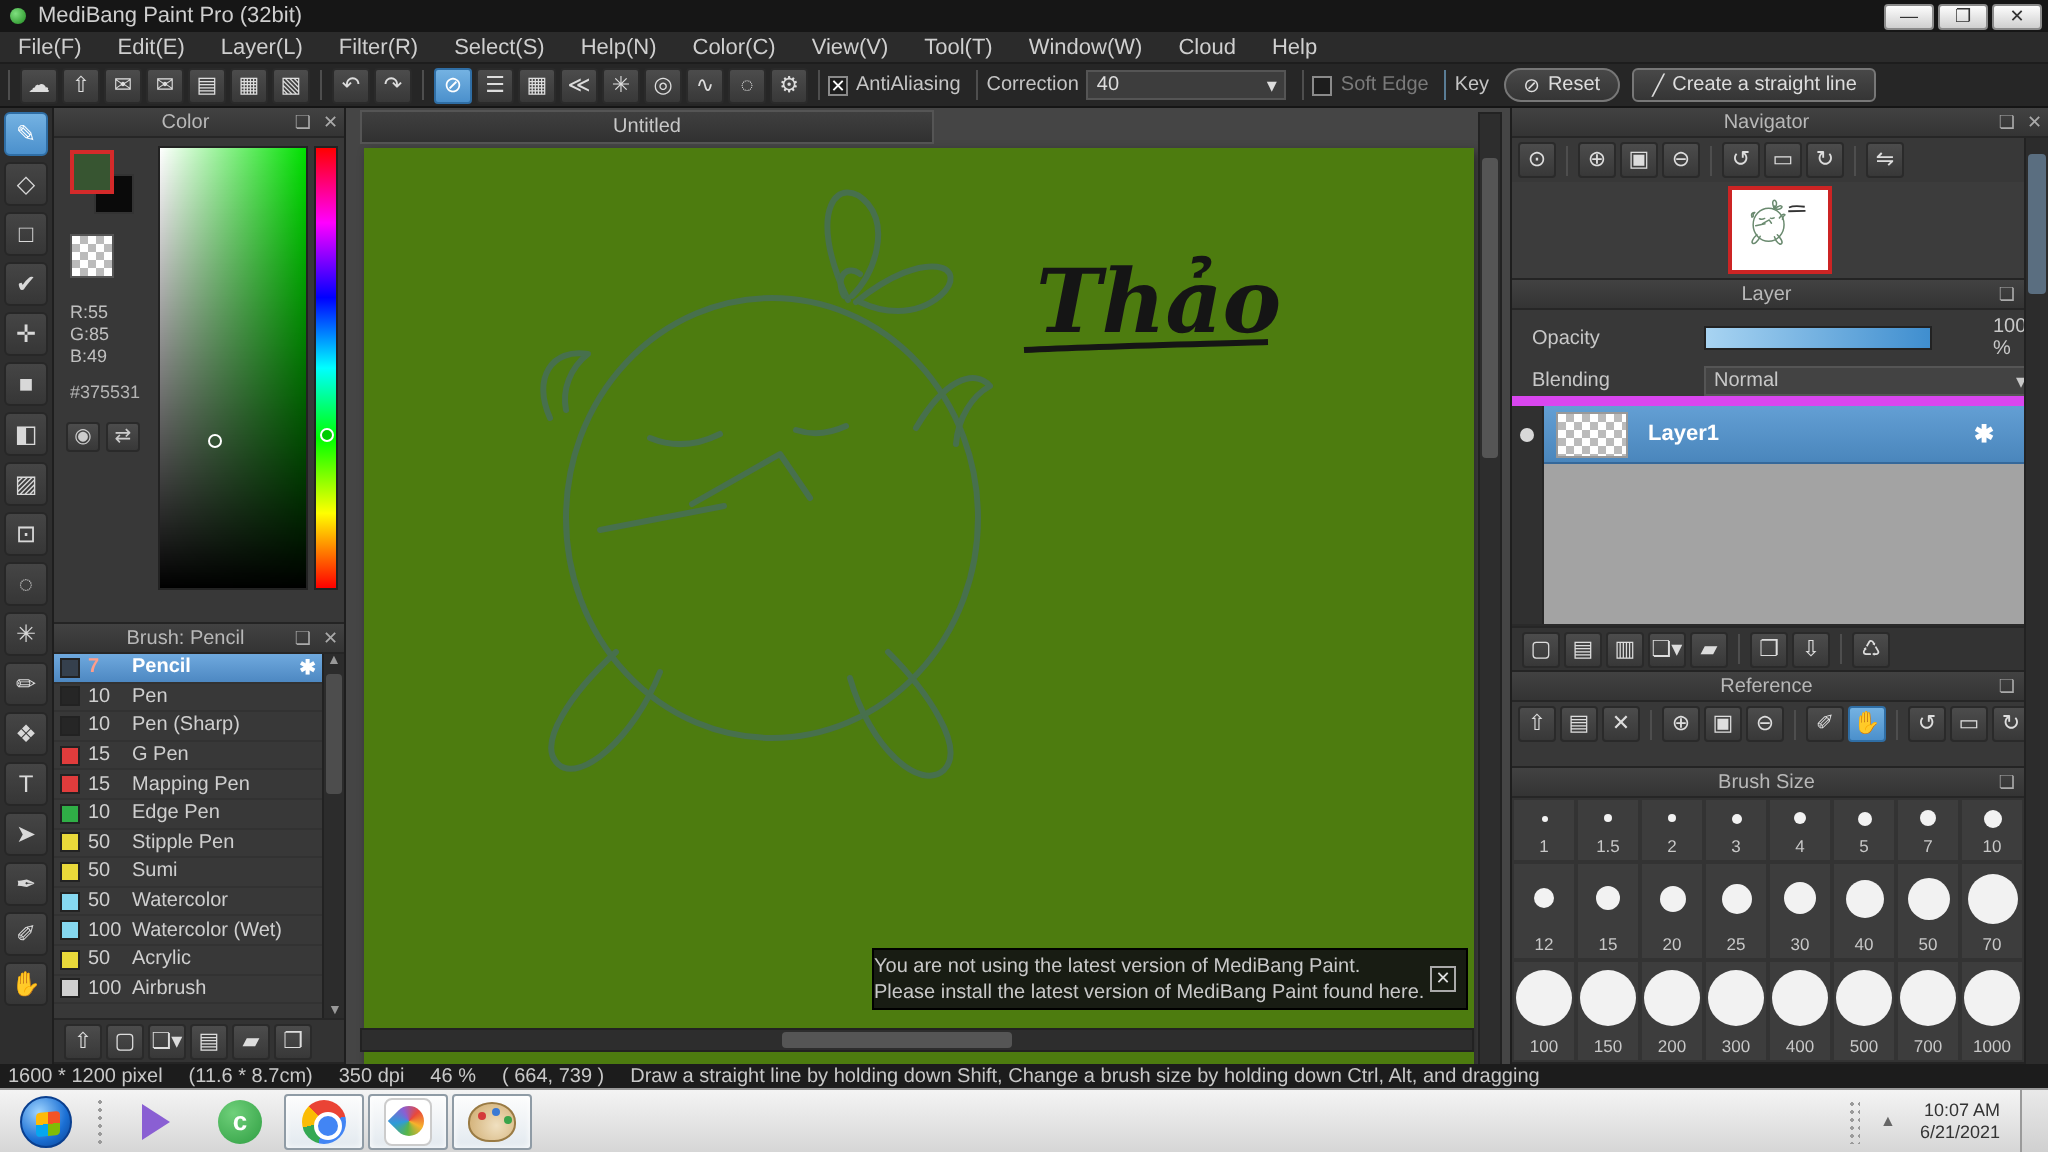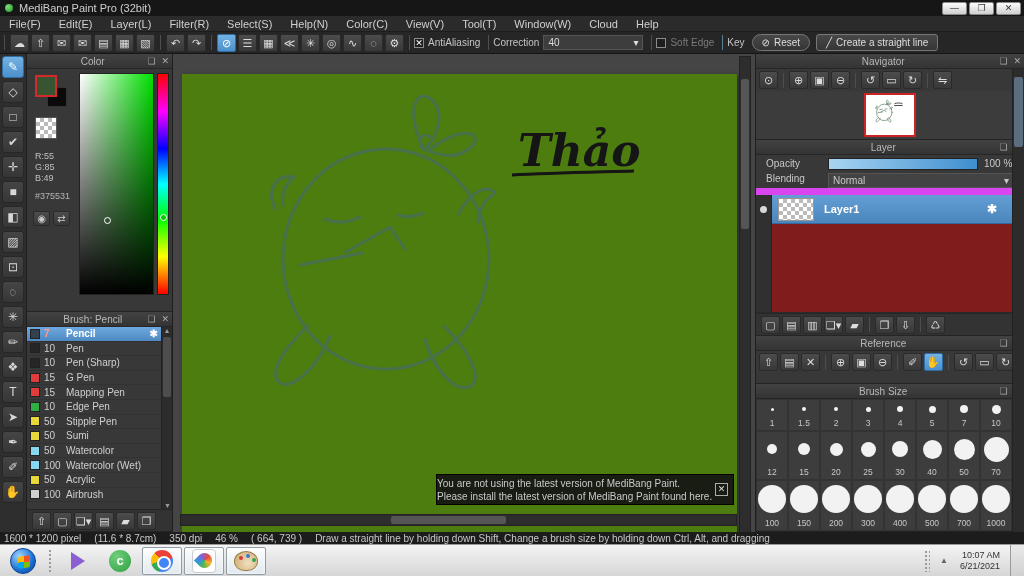--- a/index.html
+++ b/index.html
@@ -84,30 +84,30 @@
   #notif-close { width:13px; height:13px; border:1px solid #aaa; color:#ddd; font-size:9px; line-height:11px; text-align:center; margin-right:5px; flex:none; }
 
   
   #rightcol { width:269px; display:flex; flex-direction:column; background:#383838; border-left:1px solid #1e1e1e; }
   #navigator { height:86px; }
   .icons-row { display:flex; align-items:center; padding:2px 2px; flex:none; }
   #nav-thumb-area { flex:1; background:#3c3c3c; display:flex; align-items:center; justify-content:center; }
   #nav-thumb { width:52px; height:44px; background:#fff; border:2px solid #cc2424; }
 
   #layer-panel { height:196px; }
-  .lrow { display:flex; align-items:flex-start; font-size:10px; color:#c8c8c8; padding:3px 6px 0 10px; }
+  .lrow { display:flex; align-items:center; font-size:10px; color:#c8c8c8; padding:3px 6px 0 10px;gap:24px; }
   .lrow .lab { width:62px; flex:none; }
   #opacity-track { width:150px; height:12px; border:1px solid #222; background:linear-gradient(to right,#a8d4f2,#3f8ecf); }
   #opacity-val { margin-left:6px; }
   #blend-select { width:186px; height:15px; background:#434343; border:1px solid #555; display:flex; align-items:center; justify-content:space-between; padding:0 4px; }
   #layer-checks { display:flex; font-size:10px; color:#c8c8c8; padding:4px 0 3px 10px; gap:0; }
   #layer-checks .chk { display:flex; align-items:center; }
   #layer-checks .chk:nth-child(1){ width:95px; }
   #layer-checks .chk:nth-child(2){ width:90px; }
-  #layer-list { flex:1; background:#7f1d1d; border-top:7px solid #d946ef; border-bottom:1px solid #2a2a2a; position:relative; display:flex; }
+  #layer-list { flex:1; background:#a3a3a3; border-top:5px solid #d946ef; border-bottom:1px solid #2a2a2a; position:relative; display:flex; }
   #vis-strip { width:16px; background:#303030; border-right:1px solid #262626; }
   .vis-dot { width:7px; height:7px; border-radius:50%; background:#d8d8d8; margin:11px auto; }
   #layer-rows { flex:1; }
   .layer-row { height:29px; background:linear-gradient(#639fd4,#4a86bc); display:flex; align-items:center; color:#fff; font-weight:bold; font-size:11px; border-bottom:1px solid #35689a; }
   .layer-thumb { width:36px; height:23px; margin:0 10px 0 6px; border:1px solid #999; }
   .layer-gear { margin-left:auto; margin-right:16px; font-size:12px; }
 
   #reference-panel { height:48px; }
   #brushsize-panel { flex:1; }
   #bs-grid { flex:1; display:grid; grid-template-columns:repeat(8,1fr); margin-right:12px; position:relative; }
@@ -381,20 +381,21 @@
           <div class="ibtn">▢</div>
           <div class="ibtn">❏▾</div>
           <div class="ibtn">▤</div>
           <div class="ibtn">▰</div>
           <div class="ibtn">❐</div>
         </div>
     </div>
   </div>
 
   <div id="canvasarea">
+    <div id="doc-tab">Untitled</div>
     <div id="canvas-white">
       <svg id="canvas-svg" viewBox="0 0 555 430" width="555" height="430" style="stroke:#47704d;stroke-width:3;fill:none">
         <use href="#sketch-character"></use>
         <text x="336" y="92" font-size="44" font-style="italic" font-weight="bold" fill="#151515" stroke="none">Thảo</text>
         <path d="M 330 101 C 370 99 420 98 452 97" stroke="#151515" stroke-width="3"></path>
       </svg>
     </div>
     <div id="notification">
       <div class="msg">
         <div>You are not using the latest version of MediBang Paint.</div>

